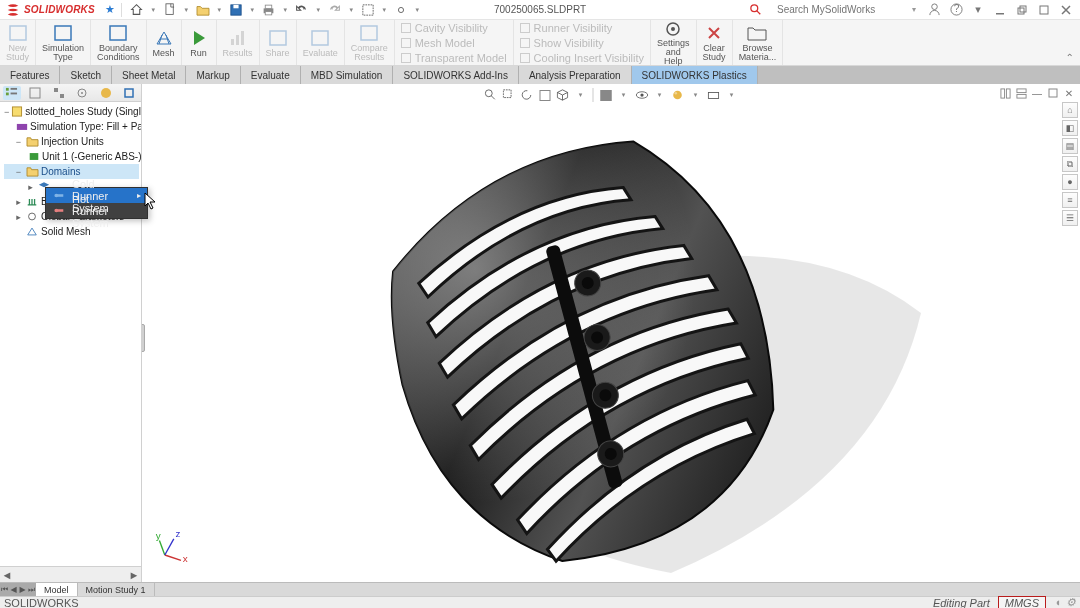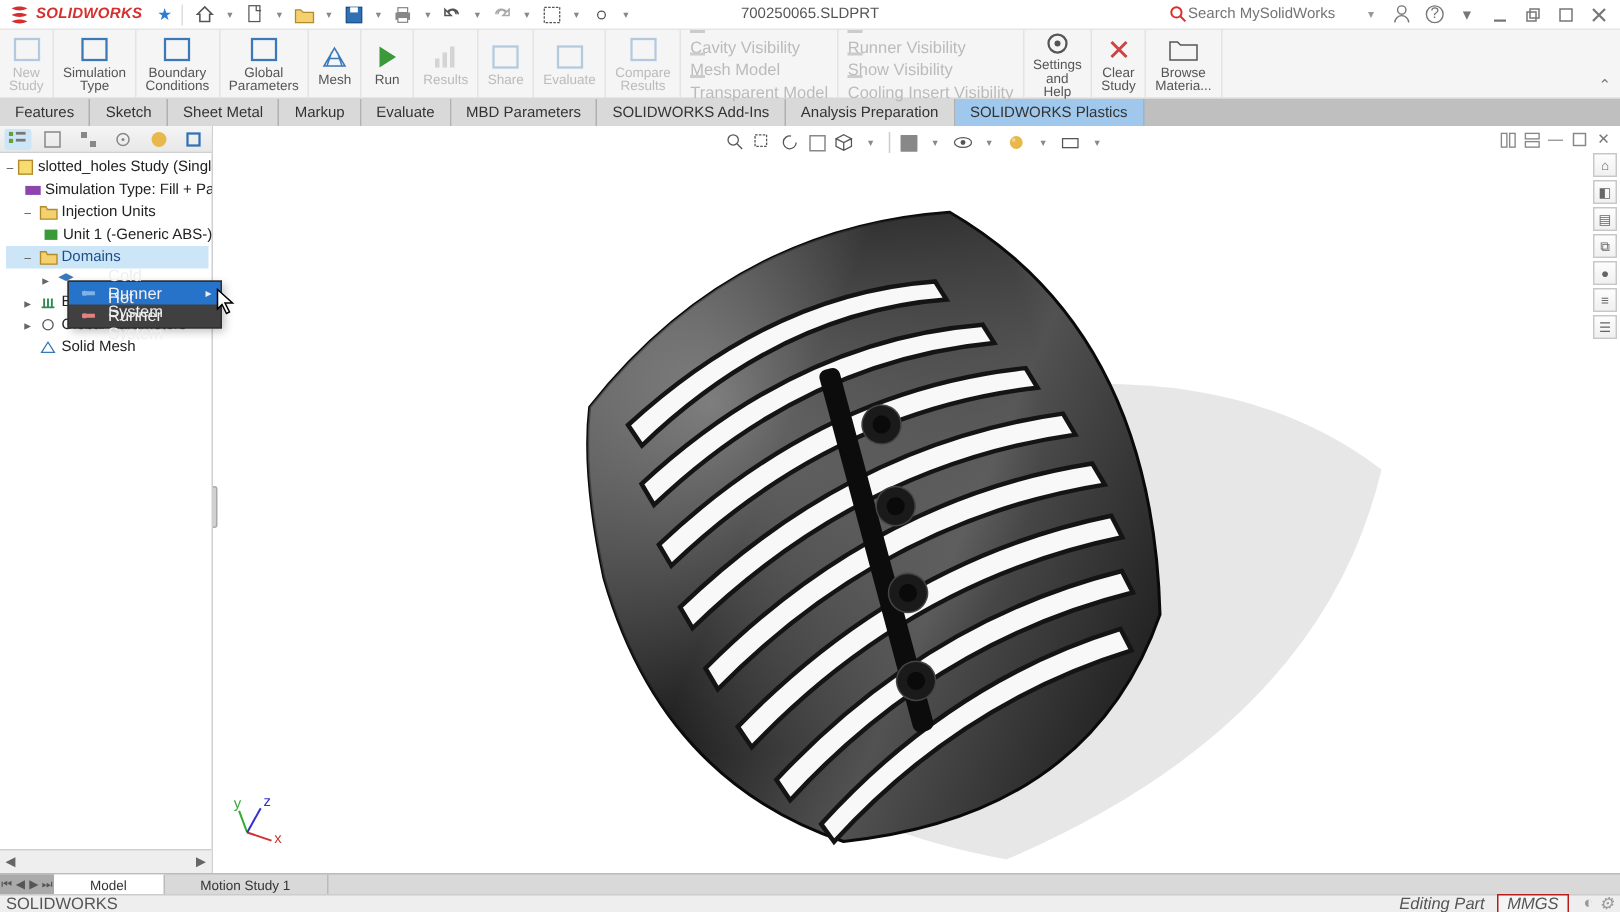--- a/index.html
+++ b/index.html
@@ -11,34 +11,34 @@
 .titlebar .logo-text { color: #d72e2e; font-weight: bold; font-size: 10px; font-style: italic; letter-spacing: .2px; }
 .titlebar .menus { display: flex; gap: 2px; margin-left: 4px; }
 .titlebar .menus span { padding: 2px 6px; color: #333; cursor: default; }
 .titlebar .star { margin-left: 4px; color: #2b7cd3; }
 .titlebar .left-sep { width: 1px; height: 14px; background: #ddd; margin-left: 6px; }
 .titlebar .qat { display: flex; align-items: center; gap: 2px; margin-left: 4px; }
 .titlebar .qat .qbtn { width: 22px; height: 18px; display: flex; align-items: center; justify-content: center; color: #555; border-radius: 2px; }
 .titlebar .qat .dd { width: 7px; height: 18px; display: flex; align-items: center; justify-content: center; color: #888; font-size: 7px; }
 .titlebar .doc-title { position: absolute; left: 50%; transform: translateX(-50%); color: #555; font-size: 10px; }
 .titlebar .right { margin-left: auto; display: flex; align-items: center; gap: 4px; padding-right: 4px; }
-.titlebar .search { display: flex; align-items: center; gap: 0; padding: 1px 4px; }
+.titlebar .search { display: flex; align-items: center; gap: 15px; padding: 1px 4px; }
 .titlebar .search .sicon { width: 12px; height: 12px; color: #d72e2e; }
 .titlebar .search input { border: none; outline: none; width: 120px; font-size: 10px; color: #999; }
 .titlebar .winbtns { display: flex; align-items: center; gap: 2px; }
 .titlebar .winbtns .wb { width: 20px; height: 16px; display: flex; align-items: center; justify-content: center; color: #777; }
 
 .ribbon { height: 46px; background: #f5f5f5; display: flex; align-items: stretch; border-bottom: 1px solid #d8d8d8; position: relative; }
 .ribbon .rgroup { display: flex; flex-direction: column; align-items: center; justify-content: center; padding: 2px 6px; border-right: 1px solid #e4e4e4; gap: 1px; }
 .ribbon .rgroup .ricon { width: 22px; height: 20px; display: flex; align-items: center; justify-content: center; }
 .ribbon .rgroup .rlabel { font-size: 9px; color: #555; text-align: center; line-height: 1; }
 .ribbon .rgroup.disabled .rlabel { color: #bbb; }
 .ribbon .rgroup.disabled .ricon { opacity: .35; }
 .ribbon .vstack { display: flex; flex-direction: column; justify-content: center; padding: 0 6px; border-right: 1px solid #e4e4e4; }
-.ribbon .vstack .row { display: flex; align-items: flex-start; gap: 4px; height: 15px; color: #bbb; font-size: 9px; flex-direction: column; }
+.ribbon .vstack .row { display: flex; align-items: center; gap: 4px; height: 15px; color: #bbb; font-size: 9px; }
 .ribbon .vstack .row .sq { width: 10px; height: 10px; border: 1px solid #ccc; }
 .ribbon .collapse { position: absolute; right: 6px; bottom: 2px; color: #777; font-size: 10px; }
 
 .tabstrip { height: 18px; background: #bfbfbf; display: flex; align-items: stretch; }
 .tabstrip .tab { padding: 2px 10px; font-size: 10px; color: #333; background: #d9d9d9; border-right: 1px solid #b0b0b0; display: flex; align-items: center; }
 .tabstrip .tab.active { background: #a0c8ec; }
 
 .workarea { display: flex; height: calc(100% - 20px - 46px - 18px - 14px - 12px); position: relative; }
 
 .leftpanel { width: 142px; background: #fff; border-right: 1px solid #d0d0d0; display: flex; flex-direction: column; }
@@ -73,21 +73,21 @@
 .viewport .vtop-right .tb { width: 14px; height: 14px; display: flex; align-items: center; justify-content: center; color: #777; font-size: 10px; }
 .viewport .rsidebar { position: absolute; top: 18px; right: 2px; display: flex; flex-direction: column; gap: 2px; }
 .viewport .rsidebar .rb { width: 16px; height: 16px; border: 1px solid #c7c7c7; background: linear-gradient(#fdfdfd,#f0f0f0); display: flex; align-items: center; justify-content: center; font-size: 9px; color: #666; }
 .viewport .triad { position: absolute; left: 12px; bottom: 18px; width: 36px; height: 36px; }
 .viewport .model { position: absolute; left: 50%; top: 54%; transform: translate(-50%,-50%); width: 640px; height: 480px; }
 .viewport .divider-handle { position: absolute; left: -3px; top: 240px; width: 6px; height: 28px; background: #d0d0d0; border: 1px solid #aaa; border-radius: 2px; }
 
 .cursor { position: absolute; z-index: 60; width: 14px; height: 18px; }
 
 .bottom-tabs { height: 14px; background: #d9d9d9; display: flex; align-items: center; border-top: 1px solid #bbb; }
-.bottom-tabs .btab { padding: 0 24px; font-size: 9px; color: #333; border-right: 1px solid #bbb; height: 100%; display: flex; align-items: center; }
+.bottom-tabs .btab { padding: 0 8px; font-size: 9px; color: #333; border-right: 1px solid #bbb; height: 100%; display: flex; align-items: center; }
 .bottom-tabs .btab.active { background: #fff; }
 .bottom-tabs .bnav { width: 36px; background: #aaa; height: 100%; display: flex; align-items: center; justify-content: center; gap: 0; }
 .bottom-tabs .bnav .bn { width: 9px; text-align: center; font-size: 8px; color: #555; }
 
 .statusbar { height: 12px; background: #eee; border-top: 1px solid #ccc; display: flex; align-items: center; font-size: 9px; color: #555; padding: 0 4px; }
 .statusbar .sl { }
 .statusbar .sr { margin-left: auto; display: flex; align-items: center; gap: 8px; font-style: italic; }
 .statusbar .sunit { border: 1px solid #b91c1c; padding: 0 6px; background: #f5f5f5; }
 .statusbar .sicons { display: flex; gap: 2px; }
 .statusbar .sicons span { width: 10px; text-align: center; color: #999; }
@@ -242,28 +242,20 @@
         <div class="ricon">
           <svg width="20" height="18" viewBox="0 0 20 18">
             <rect x="2" y="2" width="16" height="14" fill="none" stroke="#3a78b8" stroke-width="1.5"></rect>
           </svg>
         </div>
         <div class="rlabel">Boundary<br>Conditions</div>
       </div>
       <div class="rgroup">
         <div class="ricon">
           <svg width="20" height="18" viewBox="0 0 20 18">
-            <rect x="2" y="2" width="16" height="14" fill="none" stroke="#3a78b8" stroke-width="1.5"></rect>
-          </svg>
-        </div>
-        <div class="rlabel">Global<br>Parameters</div>
-      </div>
-      <div class="rgroup">
-        <div class="ricon">
-          <svg width="20" height="18" viewBox="0 0 20 18">
             <path d="M3 15 L10 3 L17 15 Z M6 10 L14 10 M8 6 L5 15 M12 6 L15 15" fill="none" stroke="#3a78b8"></path>
           </svg>
         </div>
         <div class="rlabel">Mesh</div>
       </div>
       <div class="rgroup">
         <div class="ricon">
           <svg width="18" height="18" viewBox="0 0 18 18">
             <path d="M4 2 L15 9 L4 16 Z" fill="#3a9a3a"></path>
           </svg>
@@ -363,21 +355,21 @@
     </div>
   <span class="collapse">⌃</span>
 </div>
 
 <div class="tabstrip" id="tabstrip">
     <div class="tab">Features</div>
     <div class="tab">Sketch</div>
     <div class="tab">Sheet Metal</div>
     <div class="tab">Markup</div>
     <div class="tab">Evaluate</div>
-    <div class="tab">MBD Parameters</div>
+    <div class="tab">MBD Simulation</div>
     <div class="tab">SOLIDWORKS Add-Ins</div>
     <div class="tab">Analysis Preparation</div>
     <div class="tab active">SOLIDWORKS Plastics</div>
   </div>
 
 <div class="workarea">
 
   <div class="leftpanel">
     <div class="lp-tabs">
       <div class="lt active">

